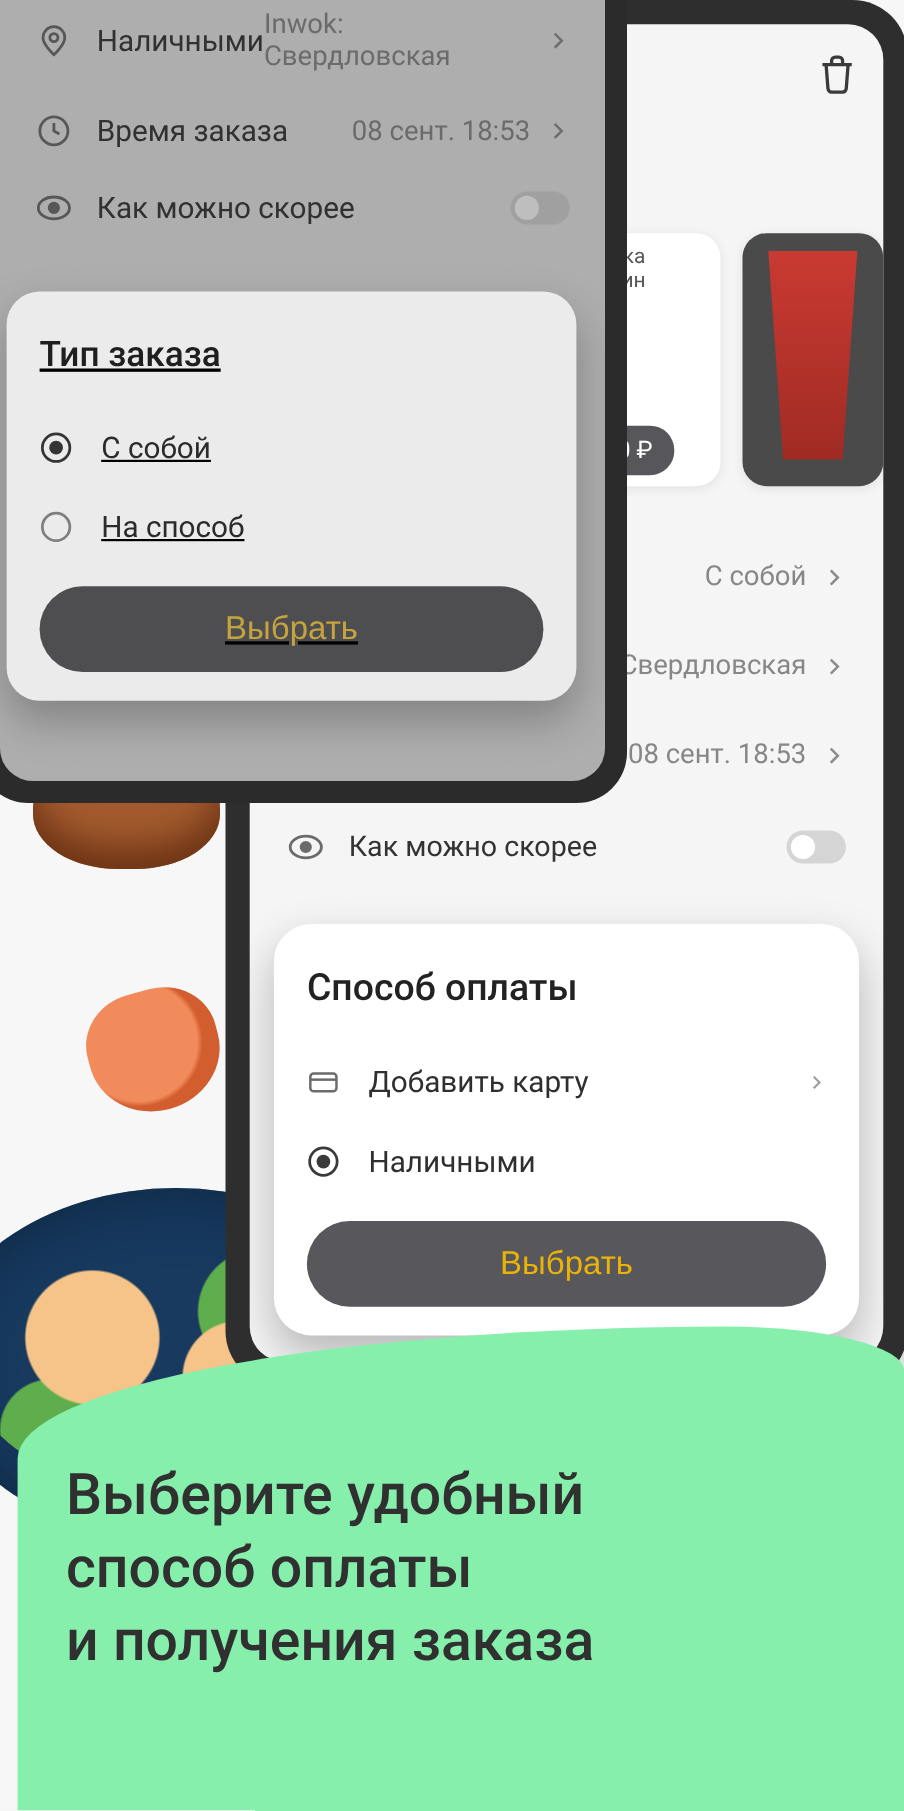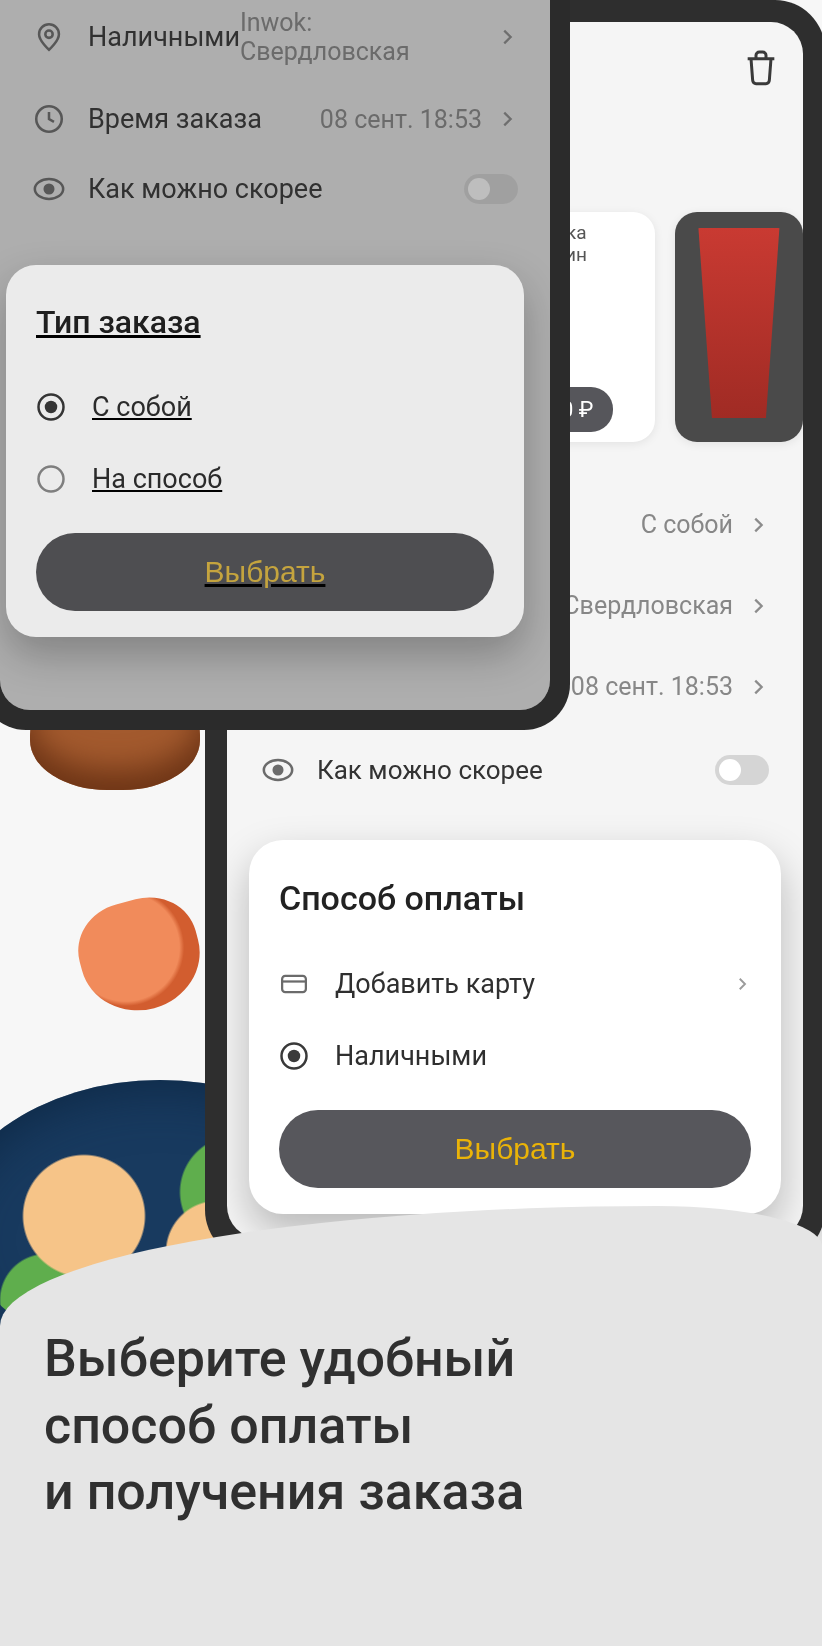--- a/index.html
+++ b/index.html
@@ -164,22 +164,22 @@
   .front-rows .row .lab { font-size:26px; }
   .front-rows .row .val { font-size:25px; }
 
   .modal.front {
     left: 22px; right: 22px; bottom: 24px; top: auto;
     width: auto;
   }
 
   
   .footer {
-    position:absolute; left:0; right:0; bottom:0; height:440px;
-    background:#e5e5e5;
+    position:absolute; left:16px; right:0; bottom:0; height:440px;
+    background:#86efac;
     z-index:6;
     border-top-left-radius: 80% 120px;
     border-top-right-radius: 20% 40px;
     padding: 120px 44px 0 44px;
   }
   .footer p {
     font-size: 52px;
     font-weight: 500;
     color:#303030;
     line-height: 1.28;

